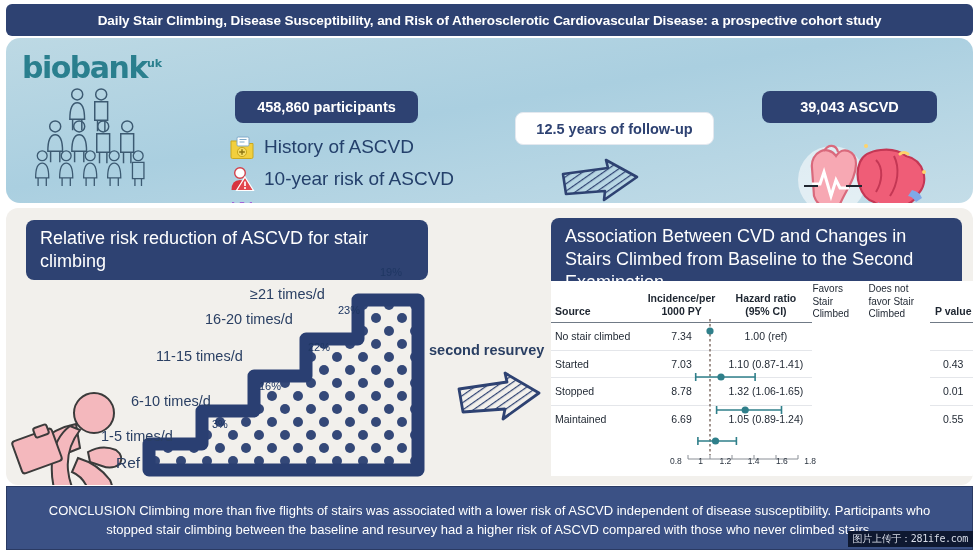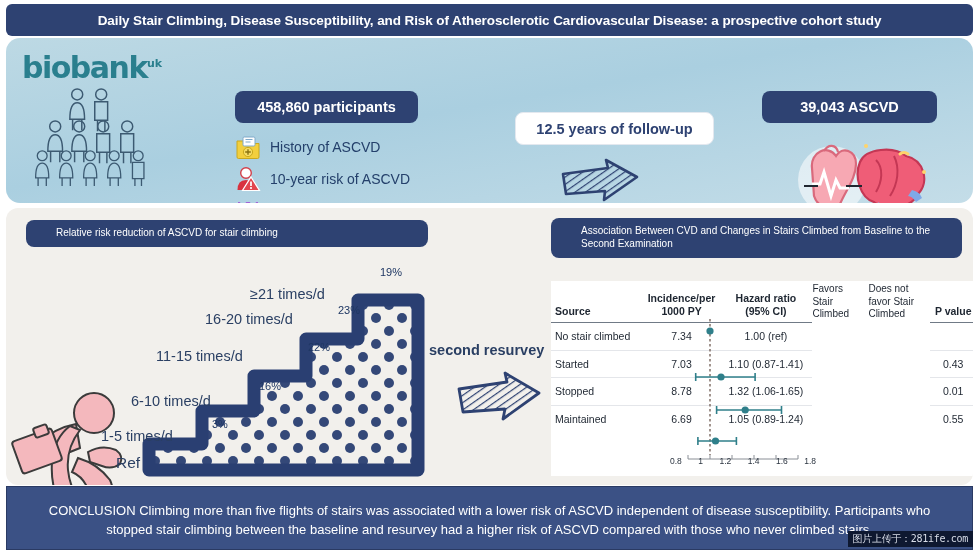--- a/index.html
+++ b/index.html
@@ -79,22 +79,22 @@
   }
   #participants-pill { left: 229px; top: 53px; width: 183px; height: 32px; }
   #followup-pill     { left: 509px; top: 74px; width: 199px; height: 33px; }
   #ascvd-pill        { left: 756px; top: 53px; width: 175px; height: 32px; }
 
   
   .bullet-row {
     position: absolute;
     display: flex; align-items: center; gap: 9px;
     color: #24406b;
-    font-size: 14px;
-    left: 229px;
+    font-size: 19px;
+    left: 223px;
   }
   .bullet-icon { width: 26px; height: 26px; flex: 0 0 26px; }
   #bullet-0 { top: 96px; }
   #bullet-1 { top: 128px; }
   #bullet-2 { top: 160px; }
 
   .arrow-wrap { position: absolute; }
   #arrow-top { left: 554px; top: 120px; width: 80px; height: 46px; }
 
   #heart-brain { position: absolute; left: 778px; top: 100px; width: 150px; height: 82px; }
@@ -107,22 +107,22 @@
     background: #f2f0ec;
     border-radius: 12px;
     overflow: hidden;
   }
 
   .section-head {
     position: absolute;
     background: #2e4272;
     color: #ffffff;
     border-radius: 8px;
-    font-size: 10px;
-    padding: 7px 30px;
+    font-size: 18px;
+    padding: 7px 14px;
     line-height: 1.28;
   }
   #head-left  { left: 20px; top: 12px; width: 402px; }
   #head-right { left: 545px; top: 10px; width: 411px; }
 
   
   #stairs-svg { position: absolute; left: 0; top: 0; width: 540px; height: 277px; }
 
   .stair-label {
     position: absolute;

